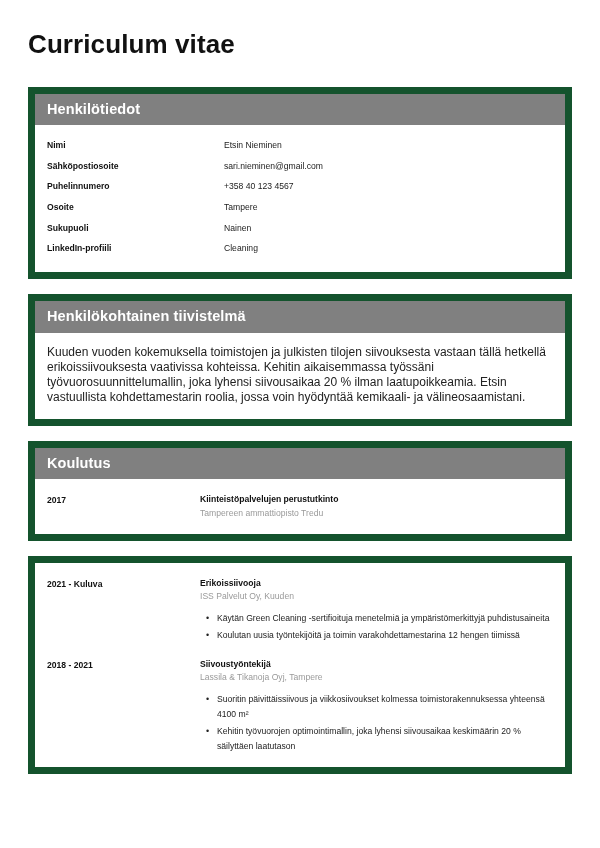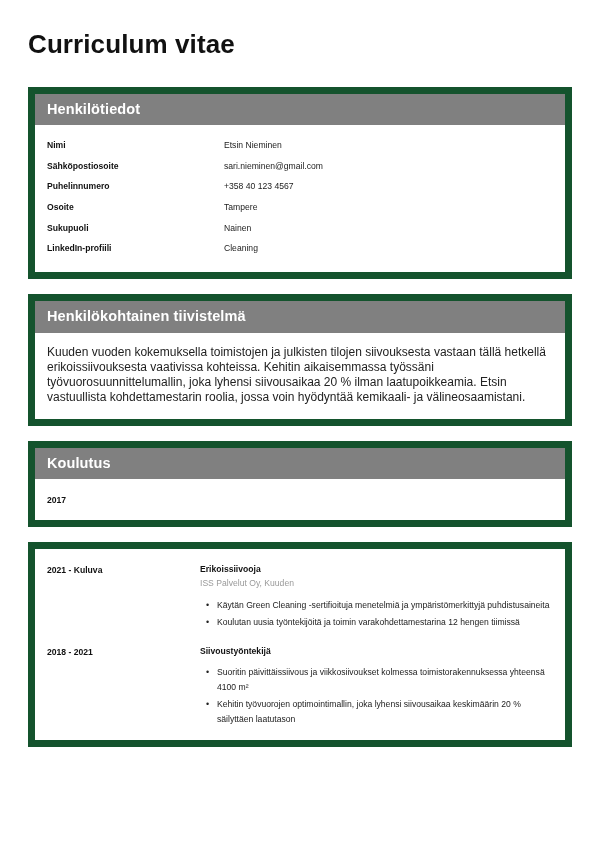--- a/index.html
+++ b/index.html
@@ -188,20 +188,24 @@
       <p class="summary-text">Kuuden vuoden kokemuksella toimistojen ja julkisten tilojen siivouksesta vastaan tällä hetkellä erikoissiivouksesta vaativissa kohteissa. Kehitin aikaisemmassa työssäni työvuorosuunnittelumallin, joka lyhensi siivousaikaa 20 % ilman laatupoikkeamia. Etsin vastuullista kohdettamestarin roolia, jossa voin hyödyntää kemikaali- ja välineosaamistani.</p>
     </div>
   </section>
 
   <section class="card">
     <div class="card-header">Koulutus</div>
     <div class="card-body">
 
       <div class="entry">
         <div class="entry-date">2017</div>
+        <div class="entry-main">
+          <div class="entry-title">Kiinteistöpalvelujen perustutkinto</div>
+          <div class="entry-org">Tampereen ammattiopisto Tredu</div>
+        </div>
       </div>
 
     </div>
   </section>
 
   <section class="card">
     <div class="card-body">
 
       <div class="entry">
         <div class="entry-date">2021 - Kuluva</div>
@@ -212,20 +216,21 @@
             <li>Käytän Green Cleaning -sertifioituja menetelmiä ja ympäristömerkittyjä puhdistusaineita</li>
             <li>Koulutan uusia työntekijöitä ja toimin varakohdettamestarina 12 hengen tiimissä</li>
           </ul>
         </div>
       </div>
 
       <div class="entry">
         <div class="entry-date">2018 - 2021</div>
         <div class="entry-main">
           <div class="entry-title">Siivoustyöntekijä</div>
+          <div class="entry-org">Lassila &amp; Tikanoja Oyj, Tampere</div>
           <ul class="entry-bullets">
             <li>Suoritin päivittäissiivous ja viikkosiivoukset kolmessa toimistorakennuksessa yhteensä 4100 m²</li>
             <li>Kehitin työvuorojen optimointimallin, joka lyhensi siivousaikaa keskimäärin 20 % säilyttäen laatutason</li>
           </ul>
         </div>
       </div>
 
     </div>
   </section>
 

